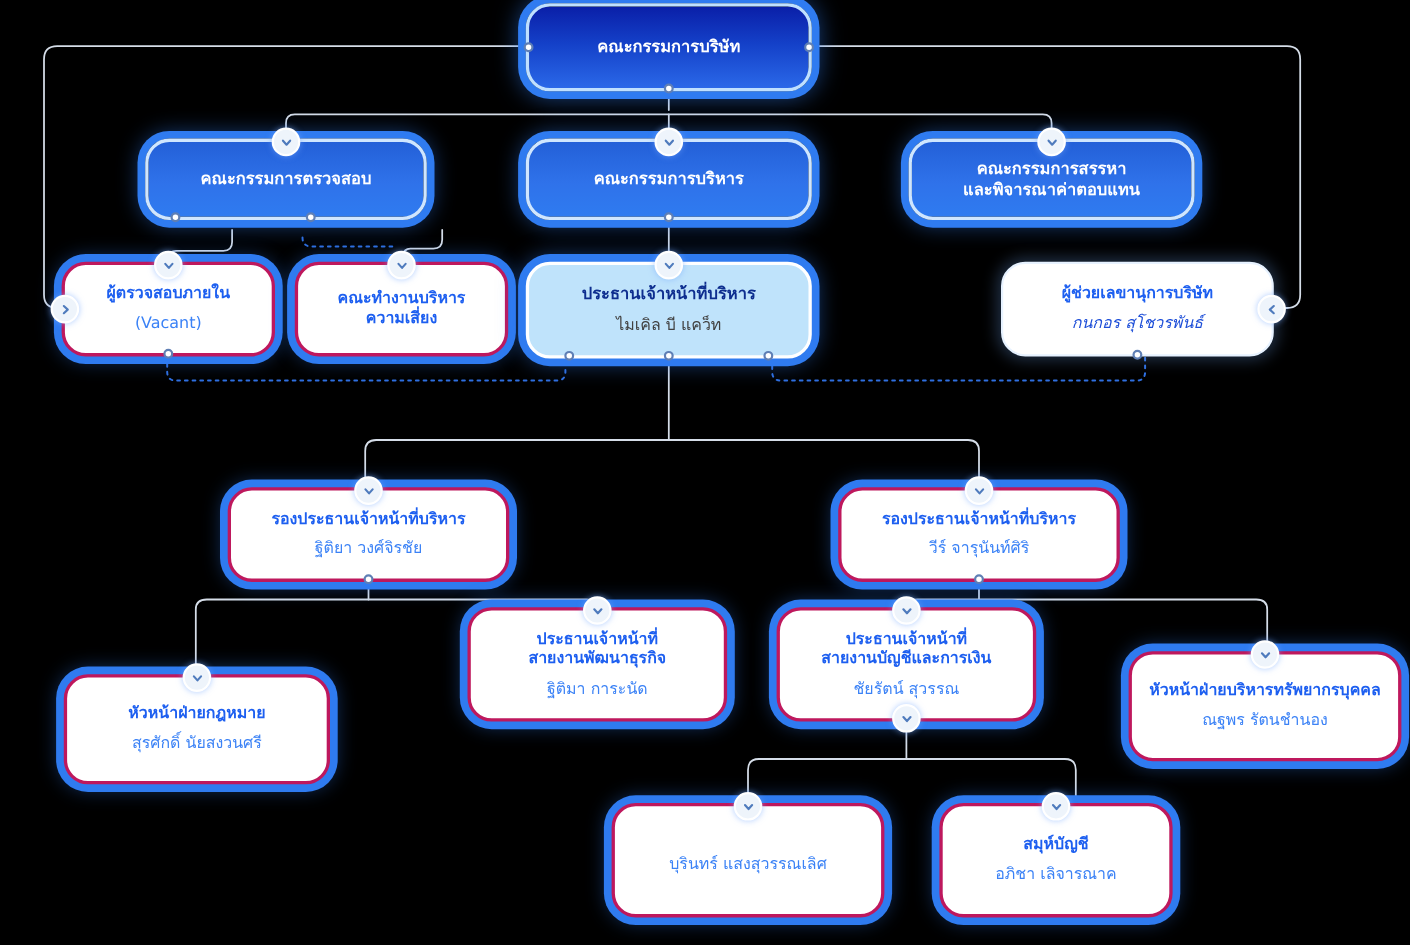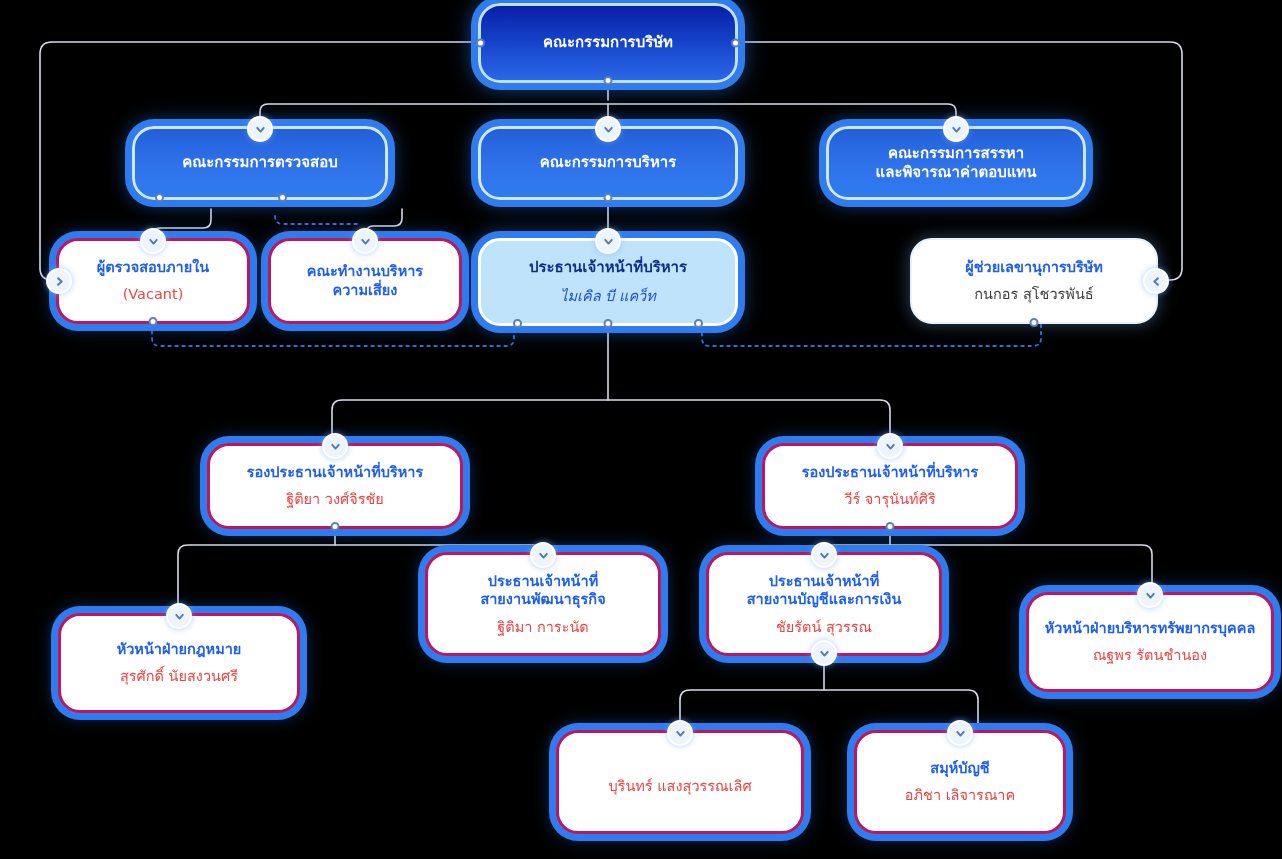--- a/index.html
+++ b/index.html
@@ -32,37 +32,37 @@
     box-shadow: 0 0 0 7px #2f7bf0, 0 0 20px 5px rgba(47,123,240,.5);
   }
   .node.committee .title { color:#ffffff; }
 
   
   .node.card {
     background:#ffffff; border:3px solid #be185d;
     box-shadow: 0 0 0 7px #2f7bf0, 0 0 18px 4px rgba(47,123,240,.45);
   }
   .node.card .title { color:#1d5ff0; }
-  .node.card .person { color:#ef4444; }
+  .node.card .person { color:#3b82f6; }
 
   
   .node.ceo {
     background:#bfe3fb; border:3px solid #ffffff;
     box-shadow: 0 0 0 7px #2f7bf0, 0 0 20px 5px rgba(47,123,240,.5);
   }
   .node.ceo .title { color:#0e2e8f; }
-  .node.ceo .person { color:#1d4ed8;font-style:italic; }
+  .node.ceo .person { color:#404040; }
 
   
   .node.plain {
     background:#ffffff; border:2px solid #e7f2ff;
     box-shadow: 0 0 14px 3px rgba(120,175,255,.28);
   }
   .node.plain .title { color:#1d5ff0; }
-  .node.plain .person { color:#404040; }
+  .node.plain .person { color:#1d4ed8;font-style:italic; }
 
   .title { font-size: 14.5px; font-weight: 700; line-height: 1.28; white-space: pre-line; }
   .person { font-size: 14.5px; font-weight: 400; line-height: 1.3; margin-top: 9px; }
   .node.board .title { font-size: 15px; }
   .node.committee .title { font-size: 15px; }
   .node.ceo .title { font-size: 15px; }
 
   
   .badge {
     position: absolute; width: 26px; height: 26px; border-radius: 50%;

